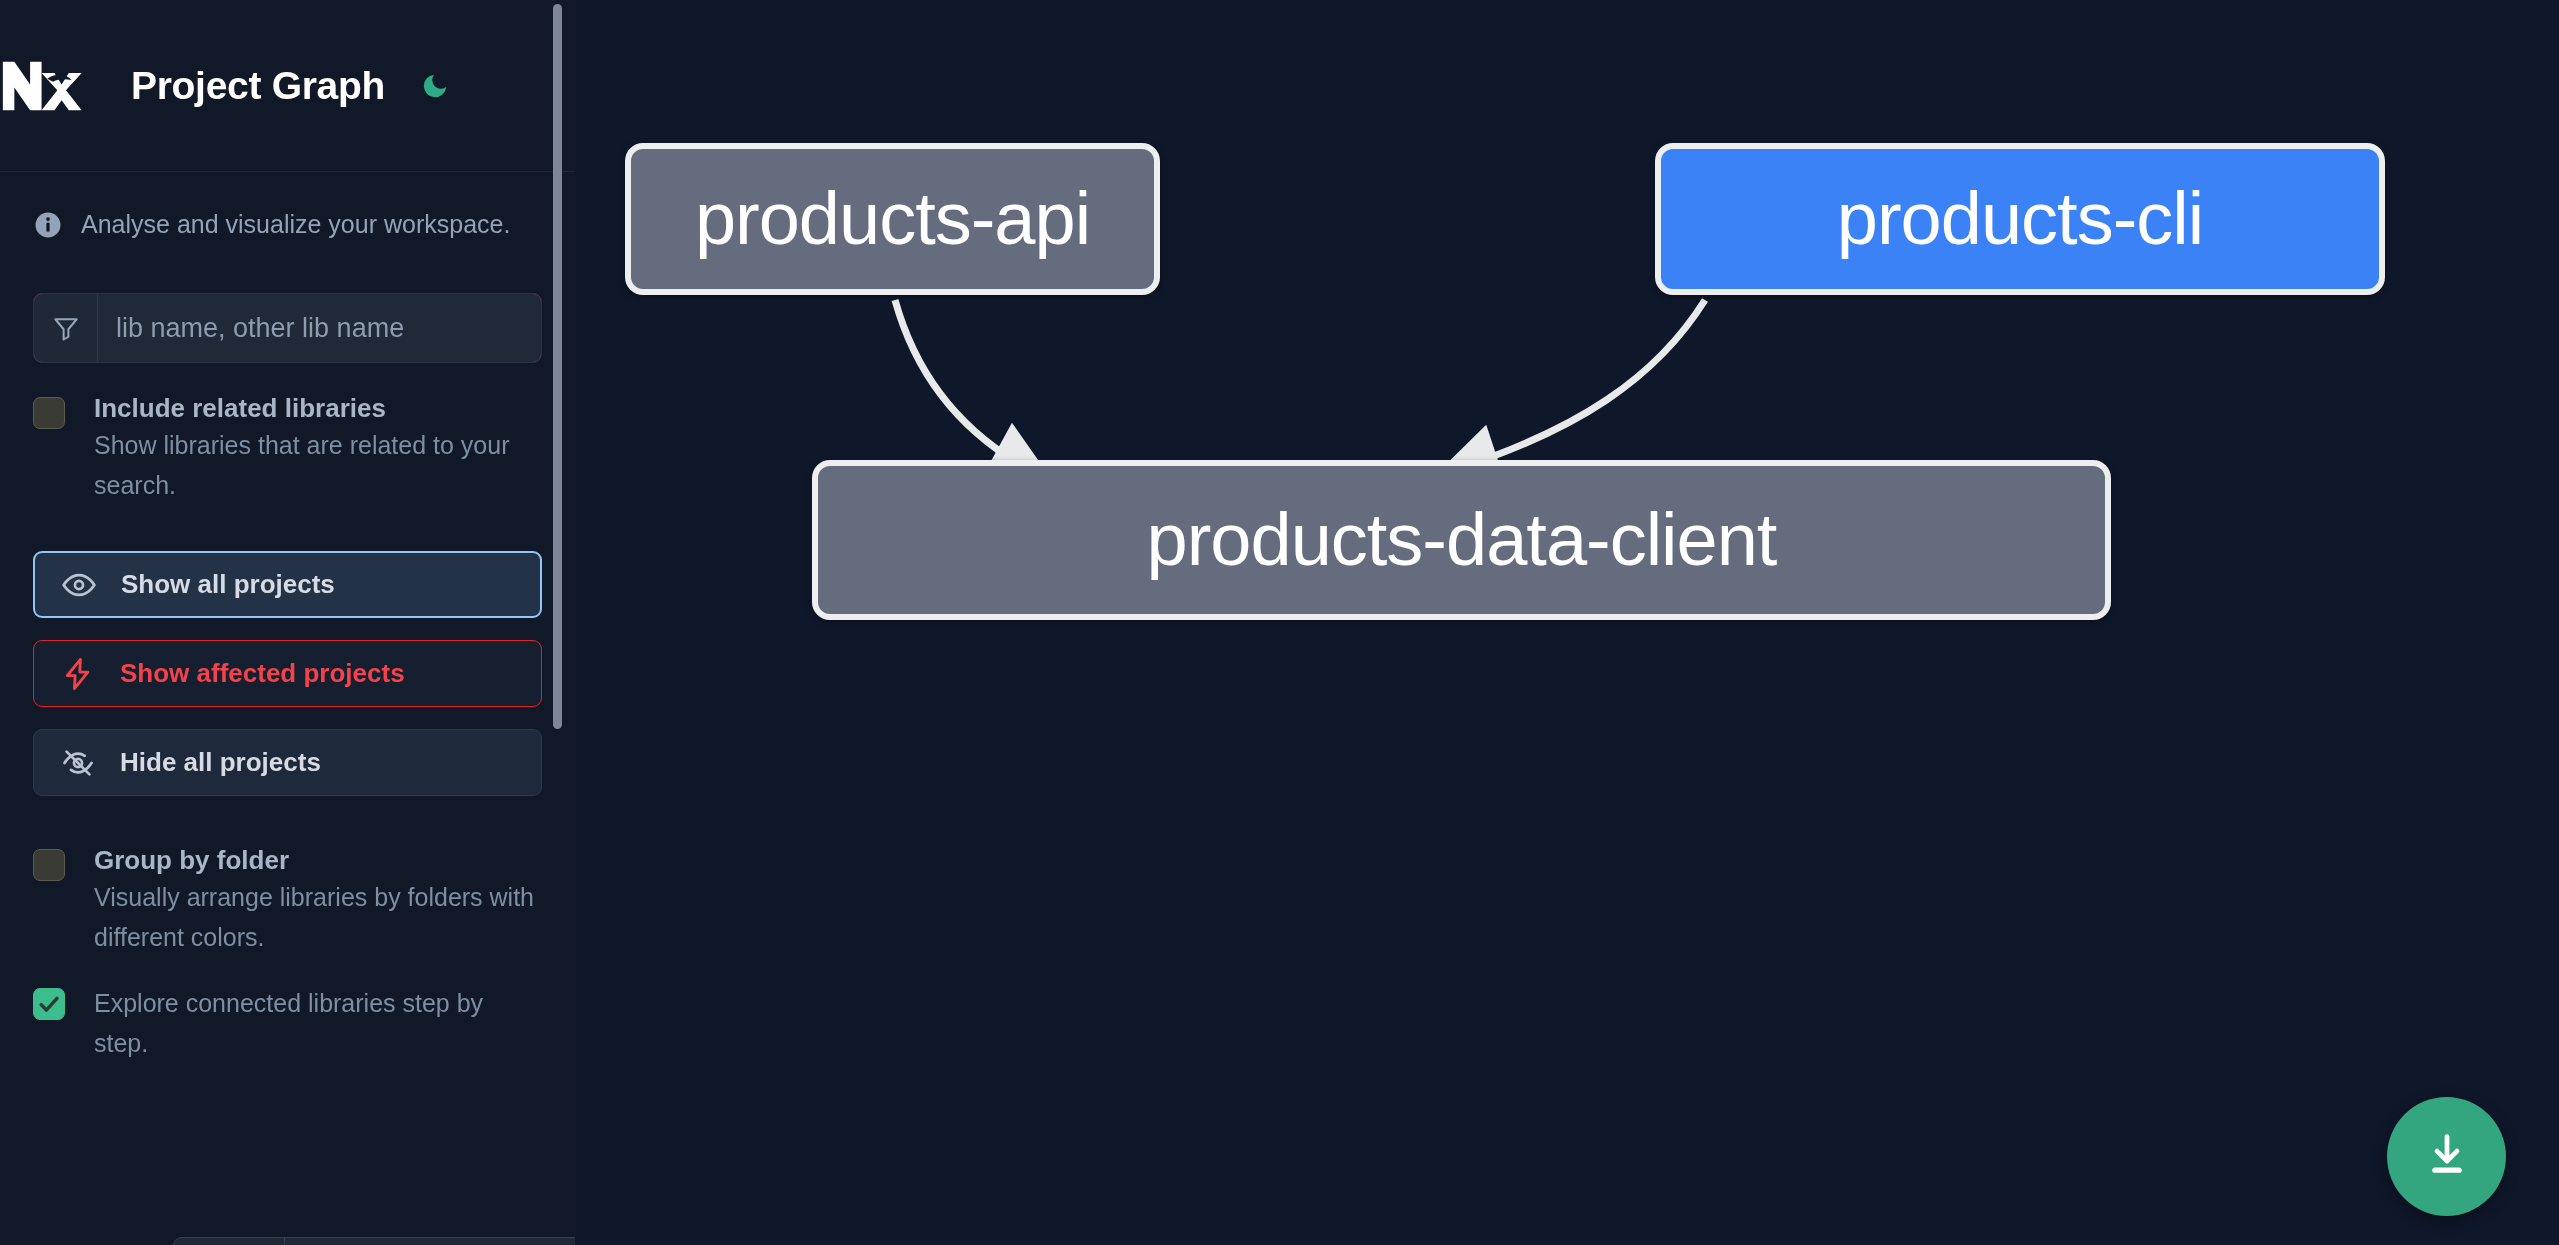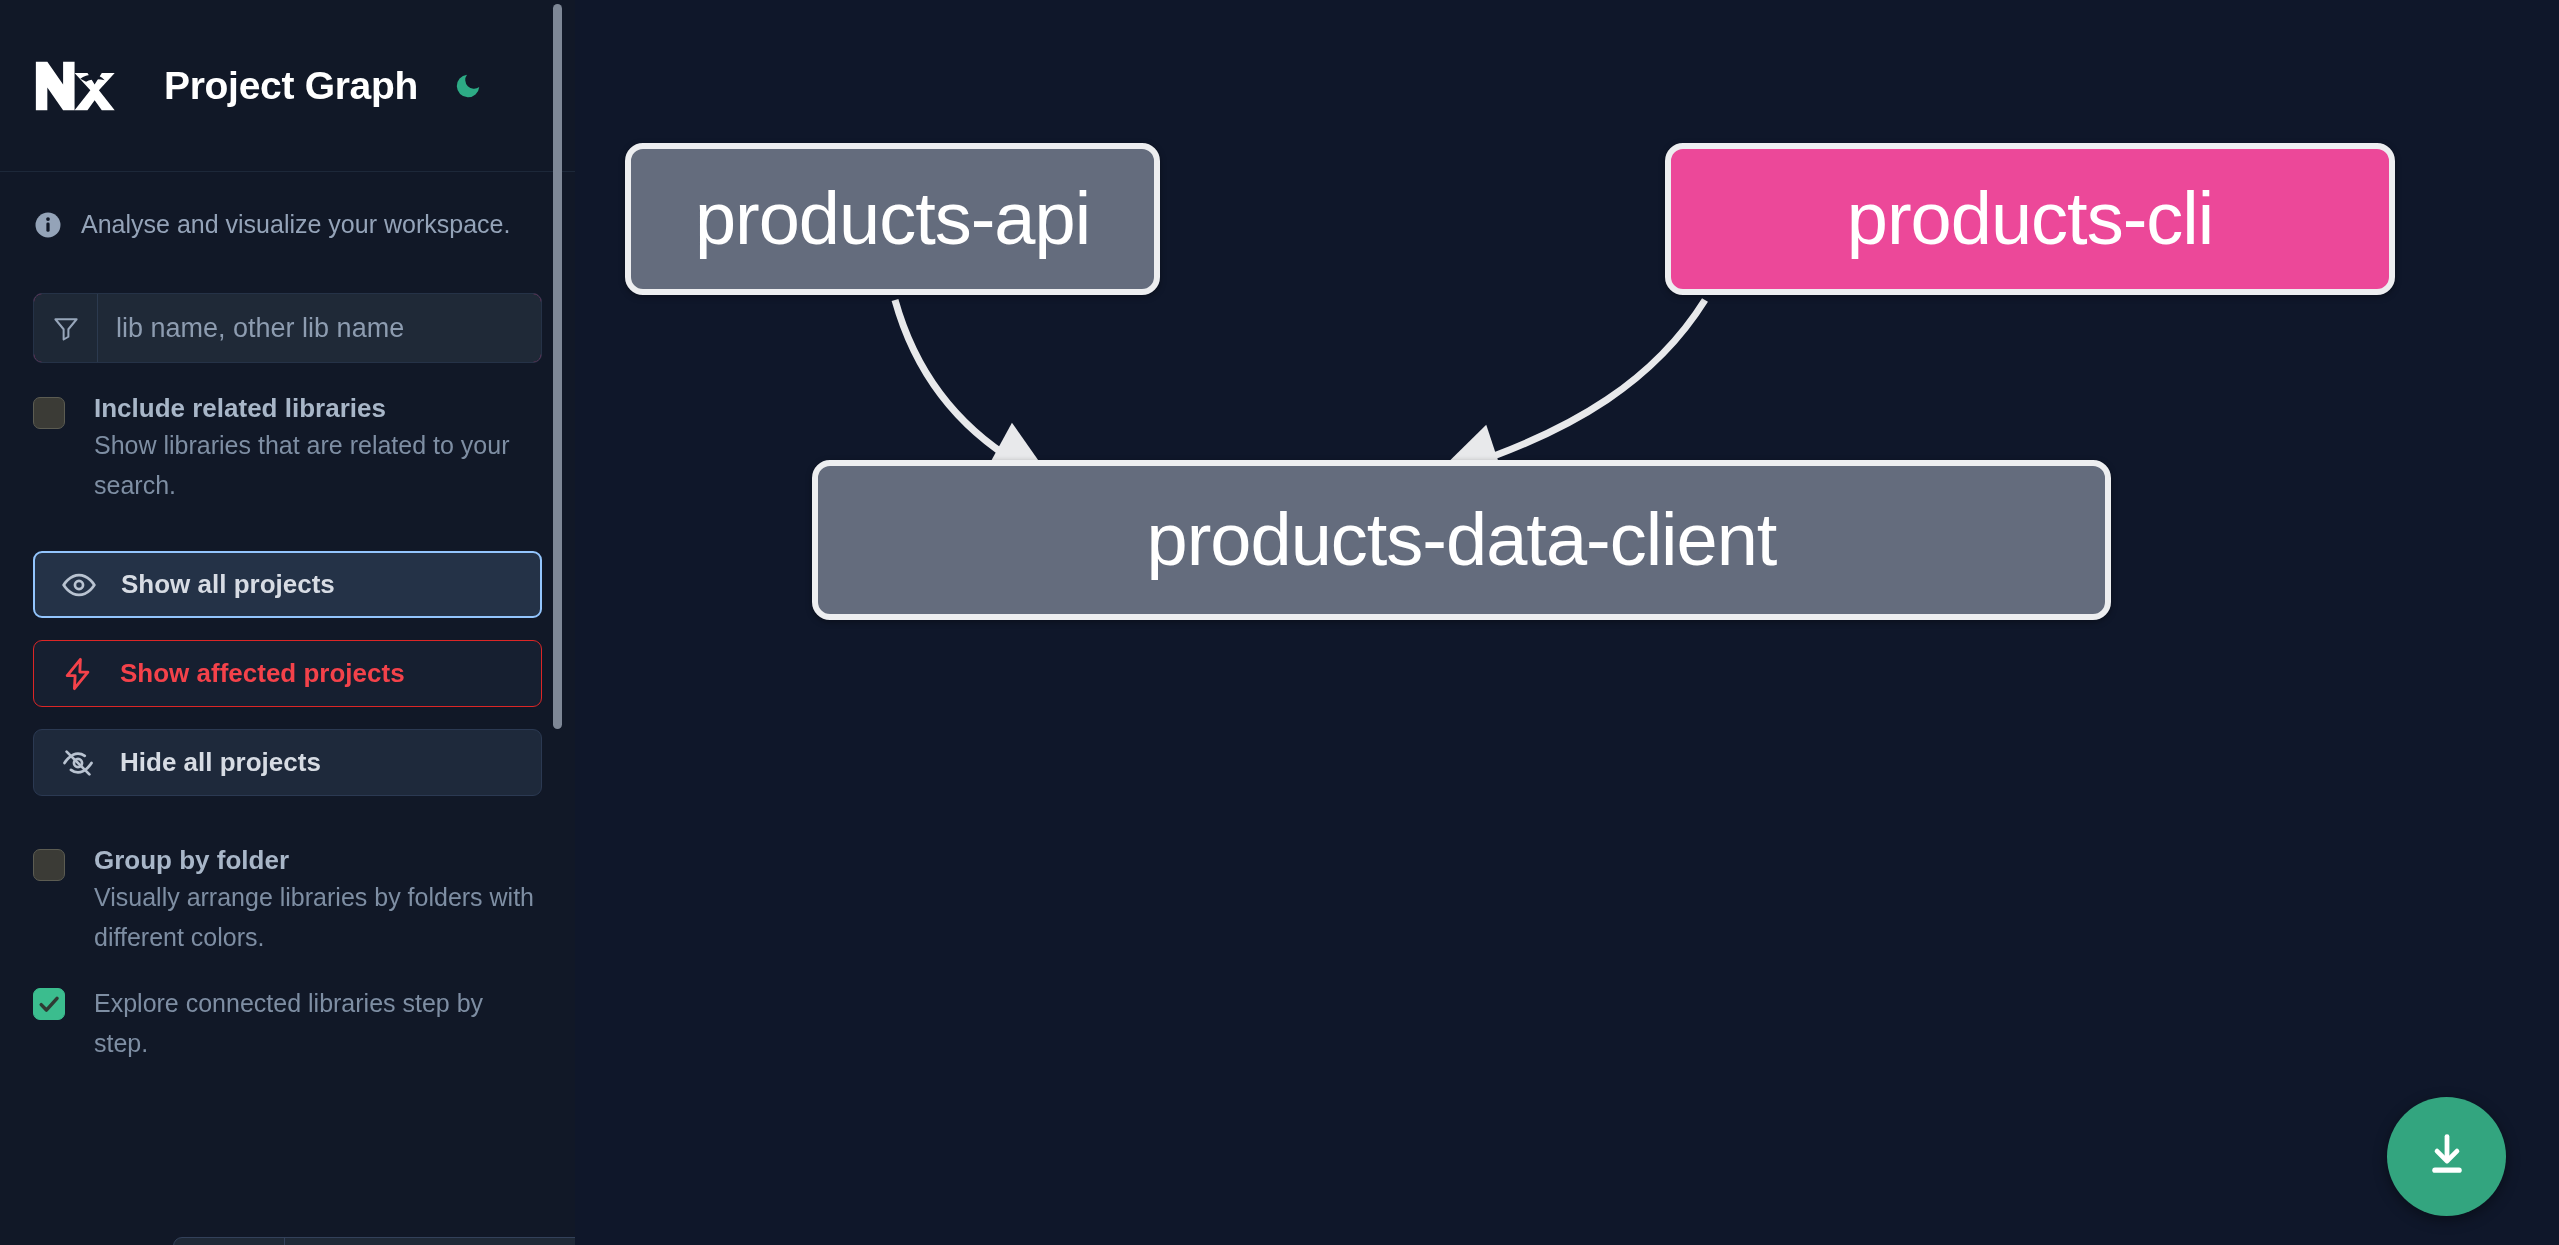--- a/index.html
+++ b/index.html
@@ -34,21 +34,20 @@
   .sidebar-inner {
     width: 575px;
     height: 1245px;
     position: relative;
   }
 
   .sb-header {
     height: 172px;
     display: flex;
     align-items: center;
-    padding-left: 33px;
     border-bottom: 1px solid #1d2839;
     background: #111827;
   }
 
   .nx-logo {
     width: 86px;
     height: 58px;
     flex: 0 0 86px;
     display: block;
   }
@@ -252,21 +251,21 @@
     box-shadow: 0 2px 6px rgba(0,0,0,0.35);
   }
   .node .node-label {
     font-size: 74px;
     color: #ffffff;
     letter-spacing: -1px;
     white-space: nowrap;
     line-height: 1;
   }
   .node.gray { background: #646c7d; }
-  .node.pink { background: #ec4899; margin-left: 10px; }
+  .node.pink { background: #3b82f6; }
 
   
   #node-products-api        { left: 50px;   top: 143px; width: 535px; height: 152px; }
   #node-products-cli        { left: 1080px; top: 143px; width: 730px; height: 152px; }
   #node-products-data-client{ left: 237px;  top: 460px; width: 1299px; height: 160px; }
 
   .fab {
     position: absolute;
     right: 53px;
     bottom: 29px;

